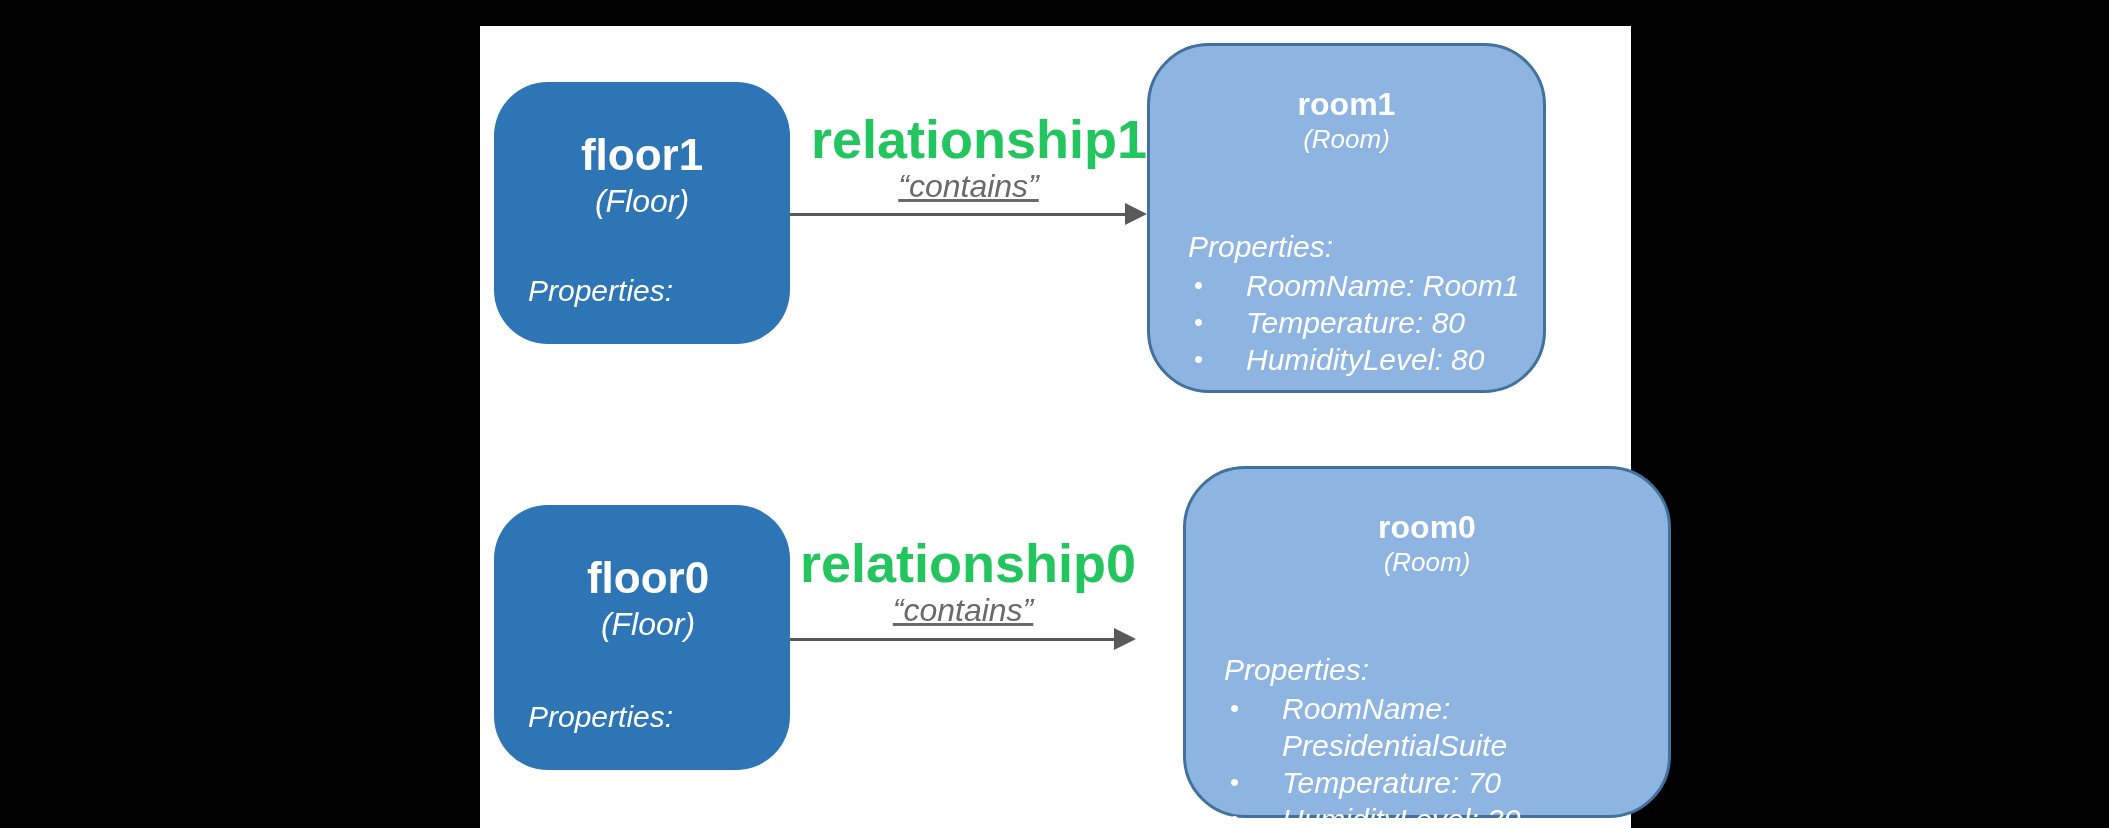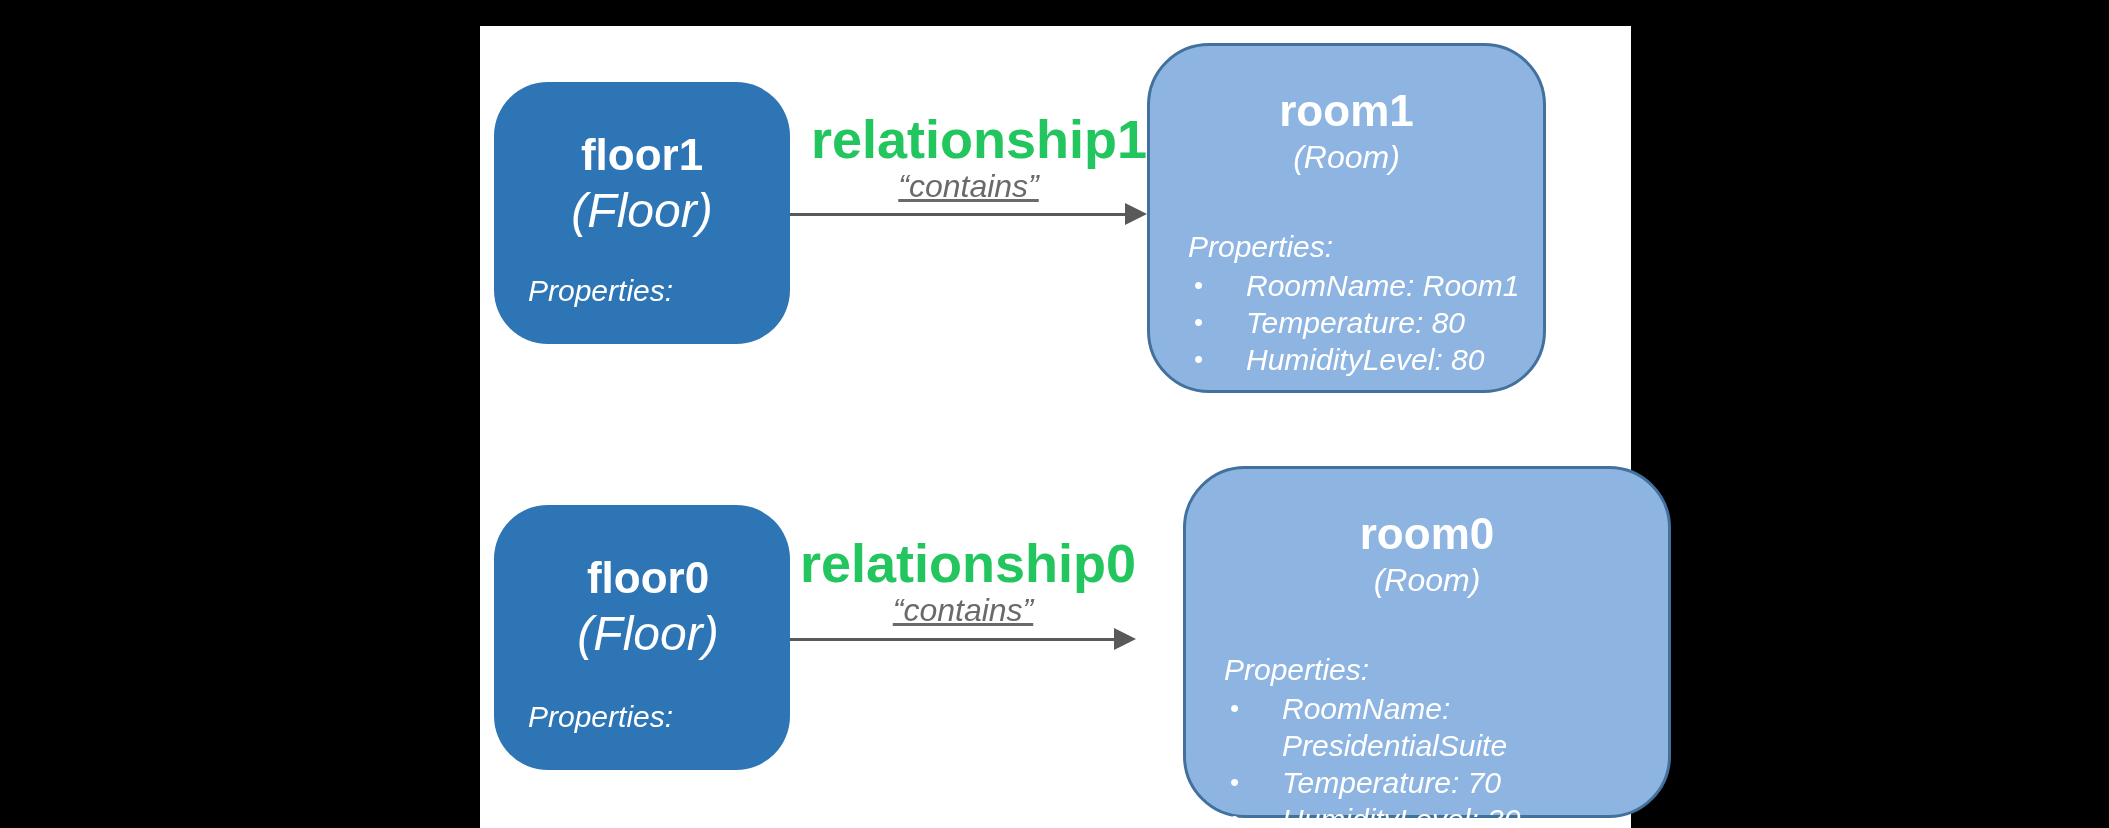--- a/index.html
+++ b/index.html
@@ -45,28 +45,28 @@
   #room1-node { left: 1147px; top: 43px;  width: 399px; height: 350px; }
   #room0-node { left: 1136px; top: 466px; width: 488px; height: 352px; margin-left: 47px; }
 
   .node-title {
     text-align: center;
     font-weight: bold;
     font-size: 44px;
     line-height: 1.15;
   }
   .floor-node .node-title { margin-top: 48px; }
-  .room-node  .node-title { margin-top: 40px; font-size: 44px; }
+  .room-node  .node-title { margin-top: 40px; font-size: 32px; }
   .node-type {
     text-align: center;
     font-style: italic;
-    font-size: 48px;
+    font-size: 32px;
     line-height: 1.25;
   }
-  .room-node .node-type { font-size: 32px; }
+  .room-node .node-type { font-size: 26px; }
 
   .floor-props {
     position: absolute;
     left: 34px;
     bottom: 36px;
     font-style: italic;
     font-size: 30px;
   }
   .room-props {
     position: absolute;

